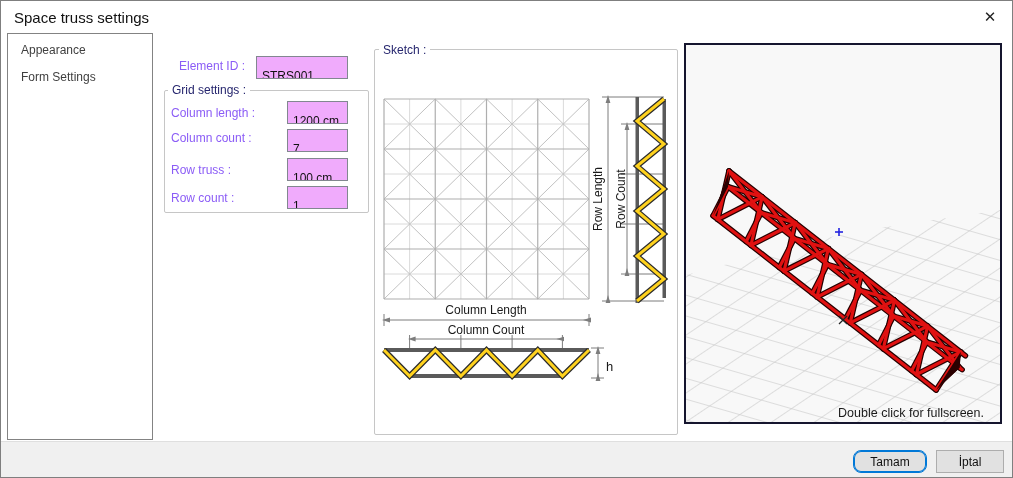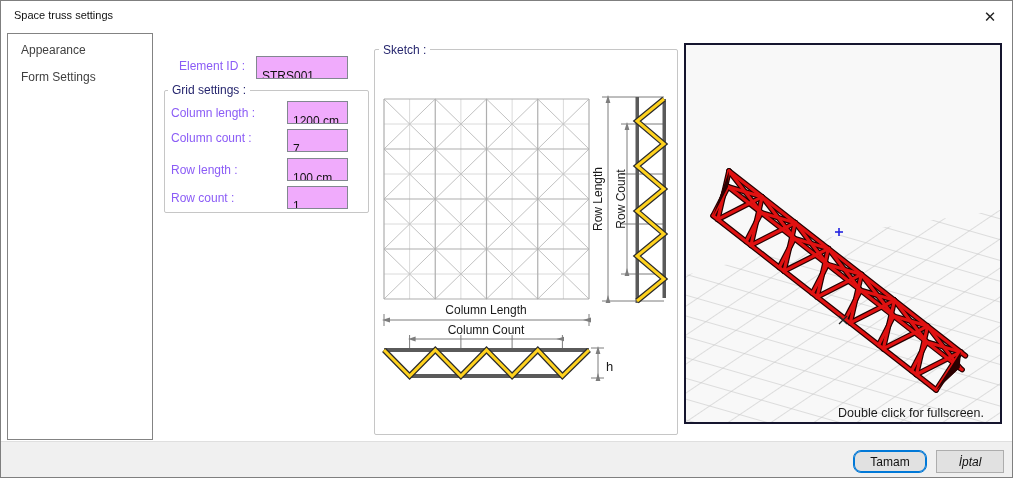--- a/index.html
+++ b/index.html
@@ -4,21 +4,21 @@
 <style>
   html,body{margin:0;padding:0;background:#d7d7d7;}
   .dialog{
     position:relative;width:1011px;height:476px;background:#ffffff;
     border:1px solid #7f7f7f;overflow:hidden;
     font-family:"Liberation Sans","DejaVu Sans",sans-serif;
     font-size:12px;color:#1a1a1a;
   }
   
   .titlebar{position:absolute;left:0;top:0;width:100%;height:31px;background:#ffffff;}
-  .title{position:absolute;left:13px;top:8px;font-size:11px;color:#111;}
+  .title{position:absolute;left:13px;top:8px;font-size:15px;color:#111;}
   .close-btn{position:absolute;right:12px;top:6px;width:20px;height:20px;
     font-size:15px;line-height:20px;text-align:center;color:#222;cursor:pointer;}
   
   .sidebar{position:absolute;left:6px;top:32px;width:146px;height:407px;
     background:#fff;border:1px solid #838383;box-sizing:border-box;padding-top:2px;}
   .side-item{height:26px;line-height:26px;margin:1px 2px;padding-left:11px;color:#3f3f3f;cursor:pointer;}
   .side-item.selected{
     border:1px solid #dd8b2e;border-radius:3px;box-sizing:border-box;color:#4a3a20;
     background:linear-gradient(180deg,#fbdda2 0%,#f8c87f 42%,#f3a94c 55%,#f6ba67 100%);
   }
@@ -73,21 +73,21 @@
 
   <div class="groupbox" style="left:163px;top:89px;width:203px;height:121px;"></div>
   <div class="grouplabel" style="left:167px;top:82px;">Grid settings :</div>
 
   <div class="lbl" style="left:170px;top:105px;">Column length :</div>
   <input class="tbox" style="left: 286px; top: 100px; width: 61px;" value="1200 cm">
 
   <div class="lbl" style="left:170px;top:130px;">Column count :</div>
   <input class="tbox" style="left: 286px; top: 128px; width: 61px;" value="7">
 
-  <div class="lbl" style="left:170px;top:162px;">Row length :</div>
+  <div class="lbl" style="left:170px;top:162px;">Row truss :</div>
   <input class="tbox" style="left: 286px; top: 157px; width: 61px;" value="100 cm">
 
   <div class="lbl" style="left:170px;top:190px;">Row count :</div>
   <input class="tbox" style="left: 286px; top: 185px; width: 61px;" value="1">
 
   <div class="groupbox" style="left:373px;top:48px;width:302px;height:384px;"></div>
   <div class="grouplabel" style="left:378px;top:42px;">Sketch :</div>
 
   <svg style="position:absolute;left:375px;top:90px;" width="296" height="302">
     <defs>
@@ -261,15 +261,15 @@
       <g stroke="#222" stroke-width="1.3">
         <line x1="153" y1="271" x2="161" y2="279"></line>
           <line x1="161" y1="271" x2="153" y2="279"></line>
       </g>
       <text x="298" y="372" font-size="12.5" text-anchor="end" fill="#3a3a3a">Double click for fullscreen.</text>
     </svg>
   </div>
 
   <div class="footer">
     <button class="btn default" style="left:852px;width:74px;border-radius:8px;">Tamam</button>
-    <button class="btn" style="left:935px;width:68px;font-style:italic;">İptal</button>
+    <button class="btn" style="left:935px;width:68px;">İptal</button>
   </div>
 </div>
 
 </body></html>

